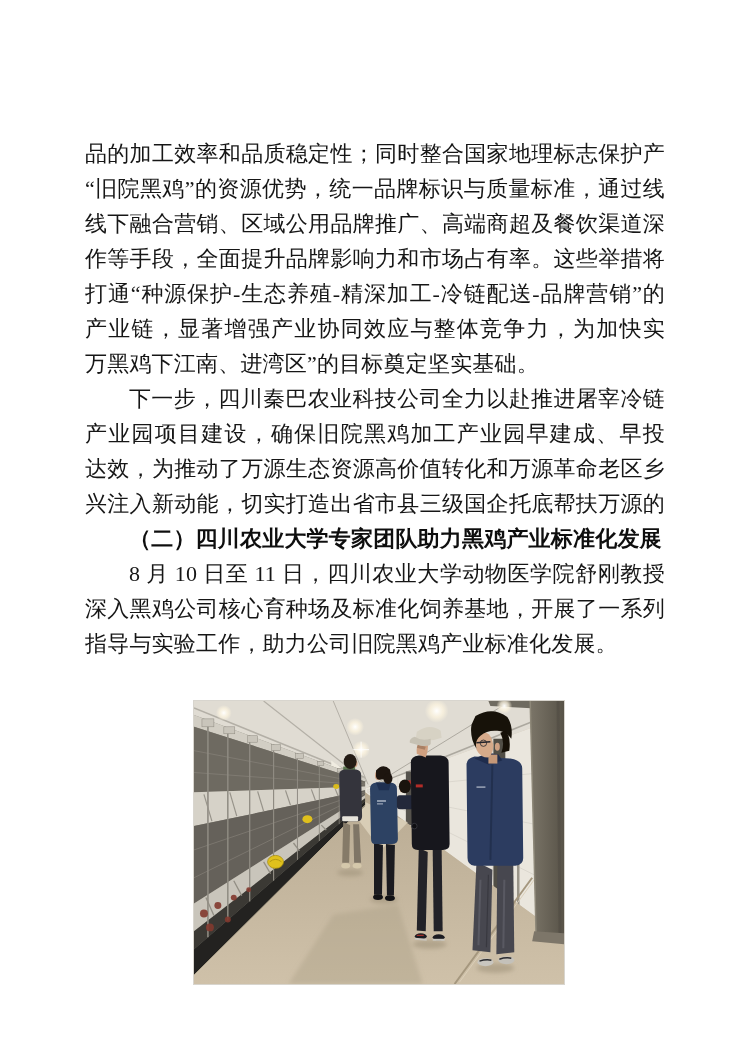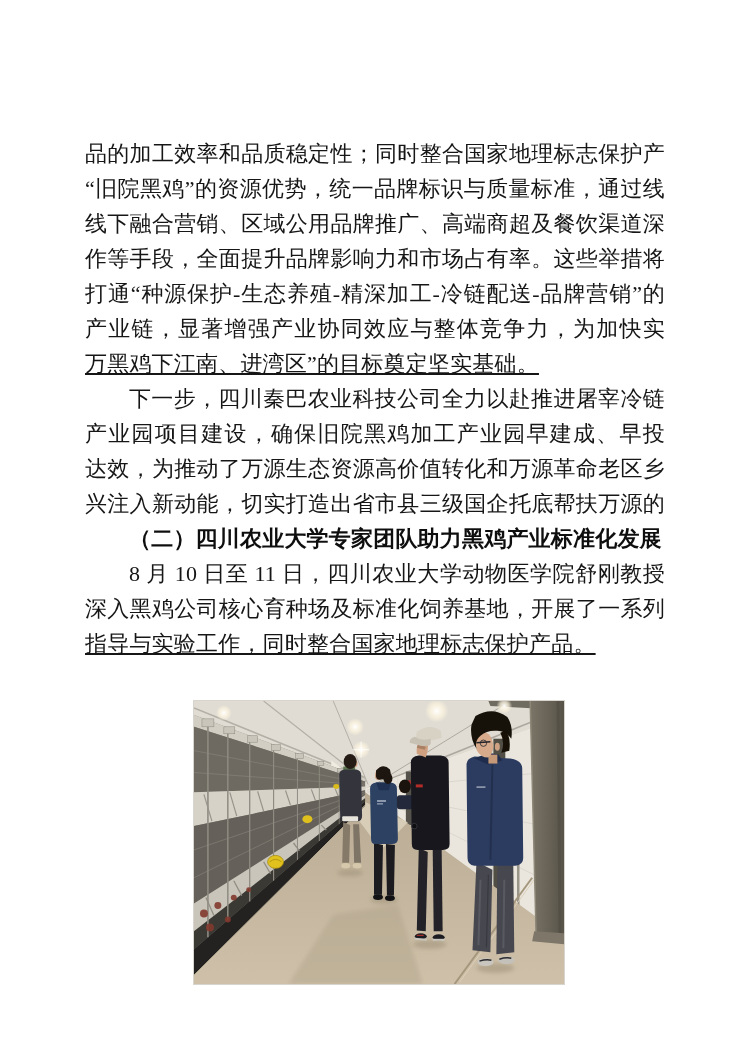--- a/index.html
+++ b/index.html
@@ -8,21 +8,21 @@
     font-family:"Liberation Serif","DejaVu Serif",serif;overflow:hidden;
   }
   .page{position:absolute;inset:0;background:#ffffff;}
   .doc{position:absolute;left:85px;top:136px;width:580px;}
   .line{
     font-size:22px;line-height:35px;height:35px;color:#161616;
     text-align:justify;text-justify:inter-character;overflow:hidden;
     letter-spacing:0.2px;
   }
   .line.j{text-align-last:justify;}
-  .line.end{text-align:left;text-align-last:left;text-decoration:underline;}
+  .line.end{text-align:left;text-align-last:left;}
   .line.ind{text-indent:44px;}
   .line.head{font-weight:700;text-align:left;text-align-last:left;color:#0e0e0e;}
   .photo{
     position:absolute;left:193px;top:700px;width:372px;height:285px;margin:0;
     border:1px solid #d8d5ce;box-sizing:border-box;background:#cfc3ae;
   }
   .photo svg{display:block;width:100%;height:100%;}
 </style>
 </head>
 <body>
@@ -37,21 +37,21 @@
     <div class="line j">打通“种源保护-生态养殖-精深加工-冷链配送-品牌营销”的全</div>
     <div class="line j">产业链，显著增强产业协同效应与整体竞争力，为加快实现“千</div>
     <div class="line end">万黑鸡下江南、进湾区”的目标奠定坚实基础。</div>
     <div class="line j ind">下一步，四川秦巴农业科技公司全力以赴推进屠宰冷链加工</div>
     <div class="line j">产业园项目建设，确保旧院黑鸡加工产业园早建成、早投产、早</div>
     <div class="line j">达效，为推动了万源生态资源高价值转化和万源革命老区乡村振</div>
     <div class="line j">兴注入新动能，切实打造出省市县三级国企托底帮扶万源的产业</div>
     <div class="line head ind">（二）四川农业大学专家团队助力黑鸡产业标准化发展</div>
     <div class="line j ind">8 月 10 日至 11 日，四川农业大学动物医学院舒刚教授一行，</div>
     <div class="line j">深入黑鸡公司核心育种场及标准化饲养基地，开展了一系列调研</div>
-    <div class="line end">指导与实验工作，同时整合国家地理标志保护产品。</div>
+    <div class="line end">指导与实验工作，助力公司旧院黑鸡产业标准化发展。</div>
   </div>
 
   <figure class="photo">
     <svg viewBox="0 0 372 285" preserveAspectRatio="none">
       <defs>
         <linearGradient id="floorG" x1="0" y1="0" x2="0" y2="1">
           <stop offset="0" stop-color="#b9ab93"></stop>
             <stop offset="1" stop-color="#cfc1a9"></stop>
         </linearGradient>
         <linearGradient id="colG" x1="0" y1="0" x2="1" y2="0">

